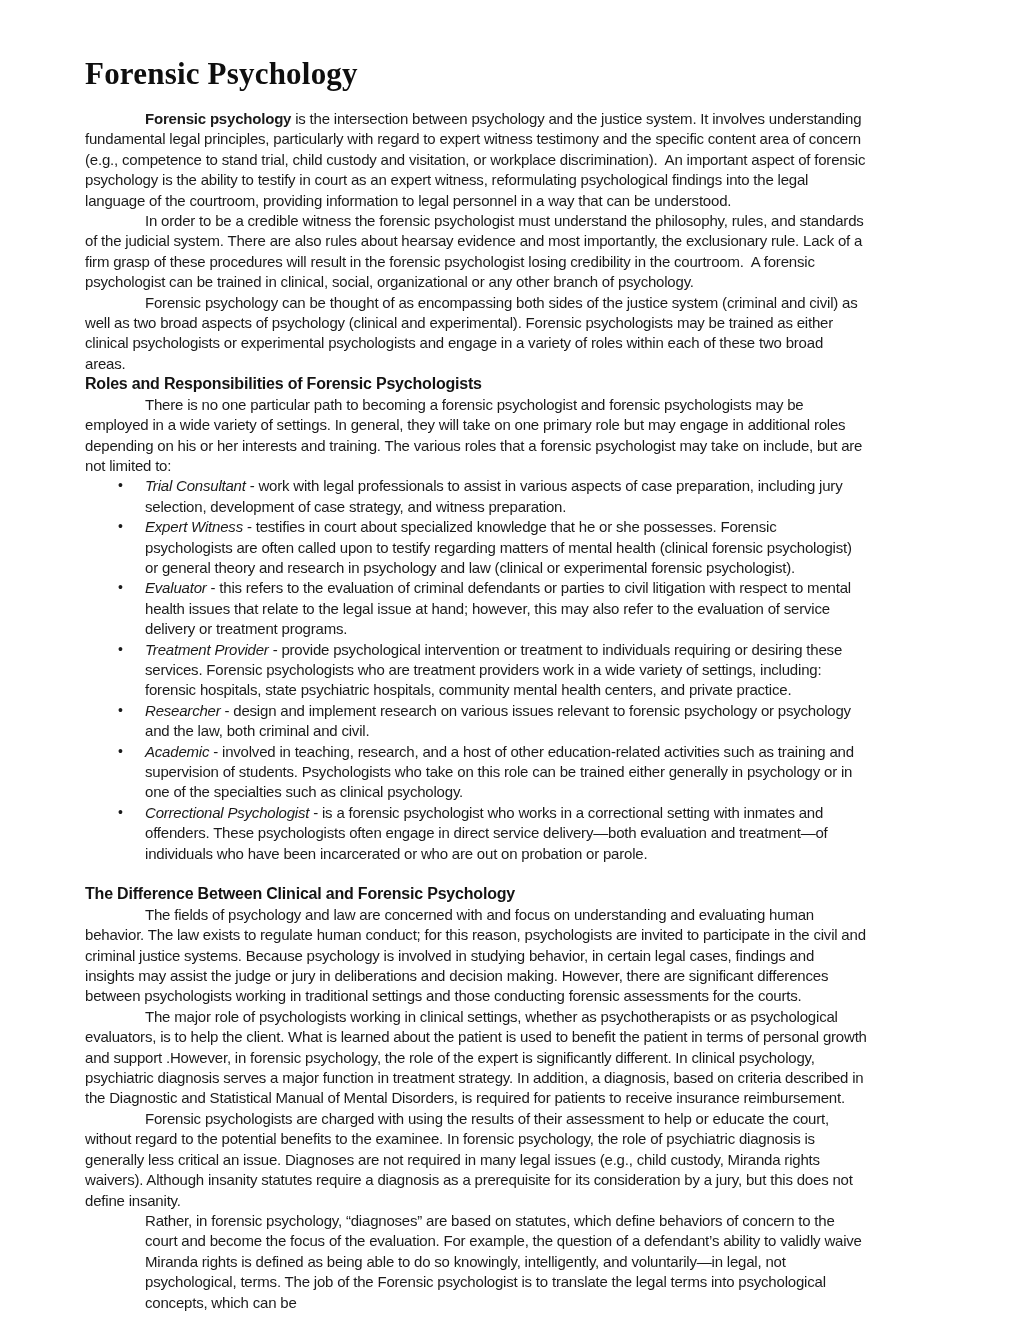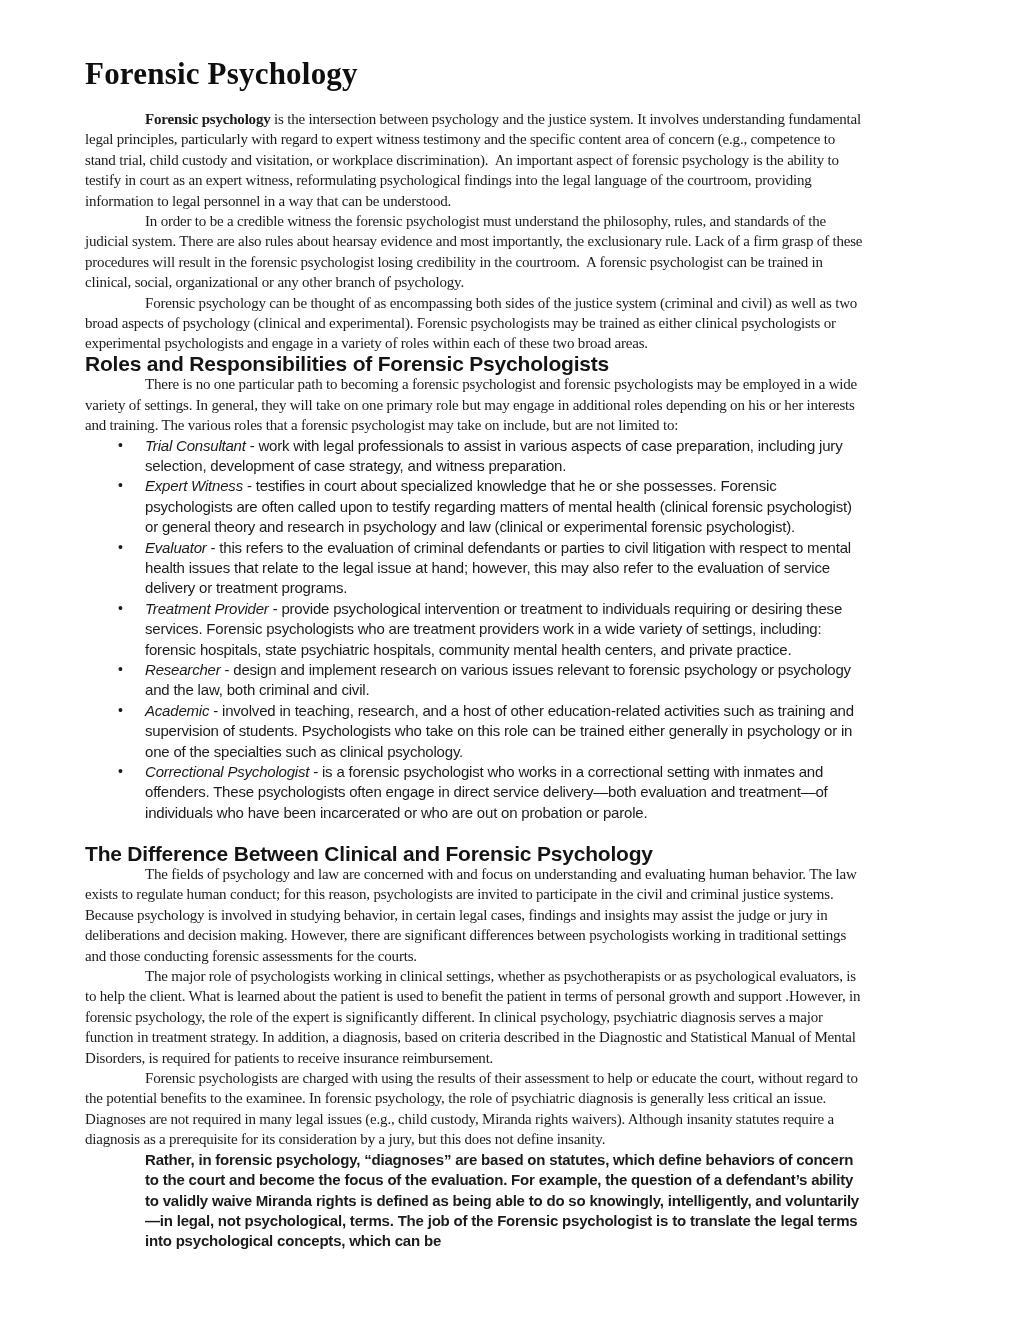--- a/index.html
+++ b/index.html
@@ -27,24 +27,24 @@
     color: #0f0f0f;
     margin-bottom: 14px;
   }
   .doc-body {
     font-size: 15px;
     line-height: 20.4px;
     letter-spacing: -0.2px;
     white-space: pre-wrap;
   }
   .p { margin: 0; }
-  .p.fli { text-indent: 60px; font-family: Liberation Serif, serif; }
-  .p.block { margin-left: 60px; font-weight: bold; }
+  .p.fli { text-indent: 60px; }
+  .p.block { margin-left: 60px; }
   .h {
-    font-size: 21px;
+    font-size: 16px;
     font-weight: 700;
     color: #141414;
     letter-spacing: -0.2px;
   }
   .bullets { list-style: none; }
   .bullets li {
     position: relative;
     padding-left: 60px;
   }
   .bullets .dot {

